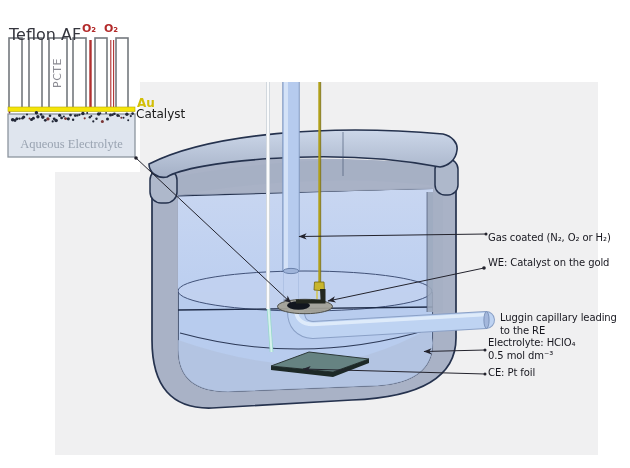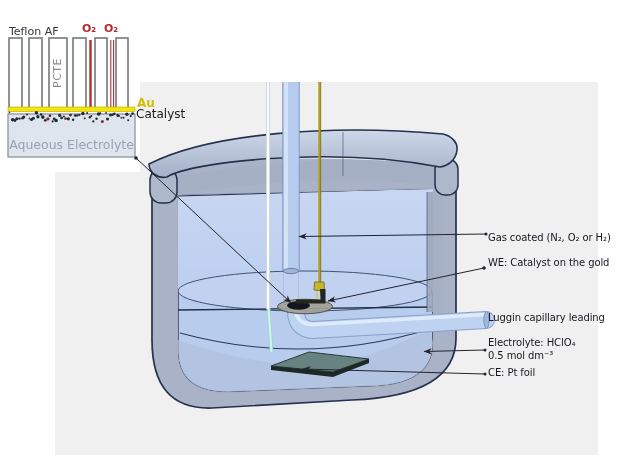--- a/index.html
+++ b/index.html
@@ -13,39 +13,39 @@
   #bg-panel{
     left:55px;top:82px;width:543px;height:373px;
     background:var(--background-panel,#f0f0f1);
   }
   #inset-backdrop{
     left:0;top:0;width:140px;height:172px;background:#ffffff;
   }
   #scene-svg{left:0;top:0;width:630px;height:468px;}
   .lbl{position:absolute;white-space:nowrap;}
   .callout{font-size:10px;line-height:13px;color:#17171f;letter-spacing:-0.1px;}
-  #teflon-label{left:9px;top:25px;font-size:11px;color:#35363e;}
+  #teflon-label{left:9px;top:25px;font-size:16px;color:#35363e;}
   .o2-label{font-size:11px;font-weight:bold;color:var(--o2-red,#b32a2a);}
   #o2-left{left:82px;top:22px;}
   #o2-right{left:104px;top:22px;}
   #pcte-label{
     left:28px;top:66px;width:60px;height:14px;text-align:center;
     font-size:11px;color:#8b8b93;letter-spacing:0.5px;
     transform:rotate(-90deg);
   }
   #au-label{left:137px;top:96px;font-size:12px;font-weight:bold;color:var(--au-text,#d2be06);}
   #catalyst-label{left:136px;top:107px;font-size:12px;font-weight:normal;color:#1b1b1b;}
   #aq-box-label{
     left:8px;top:114px;width:127px;height:61px;
     display:flex;align-items:center;justify-content:center;
-    font-size:12.5px;color:#99a3b1;
+    font-size:12.5px;color:#99a3b1;font-family:Liberation Serif, serif;
   }
   #gas-purge-label{left:488px;top:231px;}
   #we-label{left:488px;top:256px;}
-  #luggin-label{left:488px;top:311px;}
+  #luggin-label{left:500px;top:311px;}
   #electrolyte-label{left:488px;top:336px;}
   #ce-label{left:488px;top:366px;}
 </style>
 </head>
 <body style="--background-panel: #f0f0f1; --vessel-outline: #25324e; --vessel-wall: #a6b0c4; --liquid: #b8ccee; --lid-top: #c9d4e6; --lid-bottom: #a7b3c9; --gas-tube: #b6cbee; --gold-wire: #b1a019; --ce-wire-white: #fafbfc; --ce-wire-cyan: #d6f2ec; --pt-foil: #62807d; --o2-red: #b32a2a; --au-layer: #f5e50a; --au-text: #d2be06;">
 
 <div id="bg-panel" class="abs"></div>
 <div id="inset-backdrop" class="abs"></div>
 
 <svg id="scene-svg" class="abs" viewBox="0 0 630 468">
@@ -230,18 +230,19 @@
 <div id="au-label" class="lbl">Au</div>
 <div id="catalyst-label" class="lbl">Catalyst</div>
 <div id="aq-box-label" class="abs">Aqueous Electrolyte</div>
 
 <div id="gas-purge-label" class="lbl callout">Gas coated (N₂, O₂ or H₂)</div>
 <div id="we-label" class="lbl callout">
   <div>WE: Catalyst on the gold</div>
 </div>
 <div id="luggin-label" class="lbl callout">
   <div>Luggin capillary leading</div>
+  <div>to the RE</div>
 </div>
 <div id="electrolyte-label" class="lbl callout">
   <div>Electrolyte: HClO₄</div>
   <div>0.5 mol dm⁻³</div>
 </div>
 <div id="ce-label" class="lbl callout">CE: Pt foil</div>
 
 </body></html>

